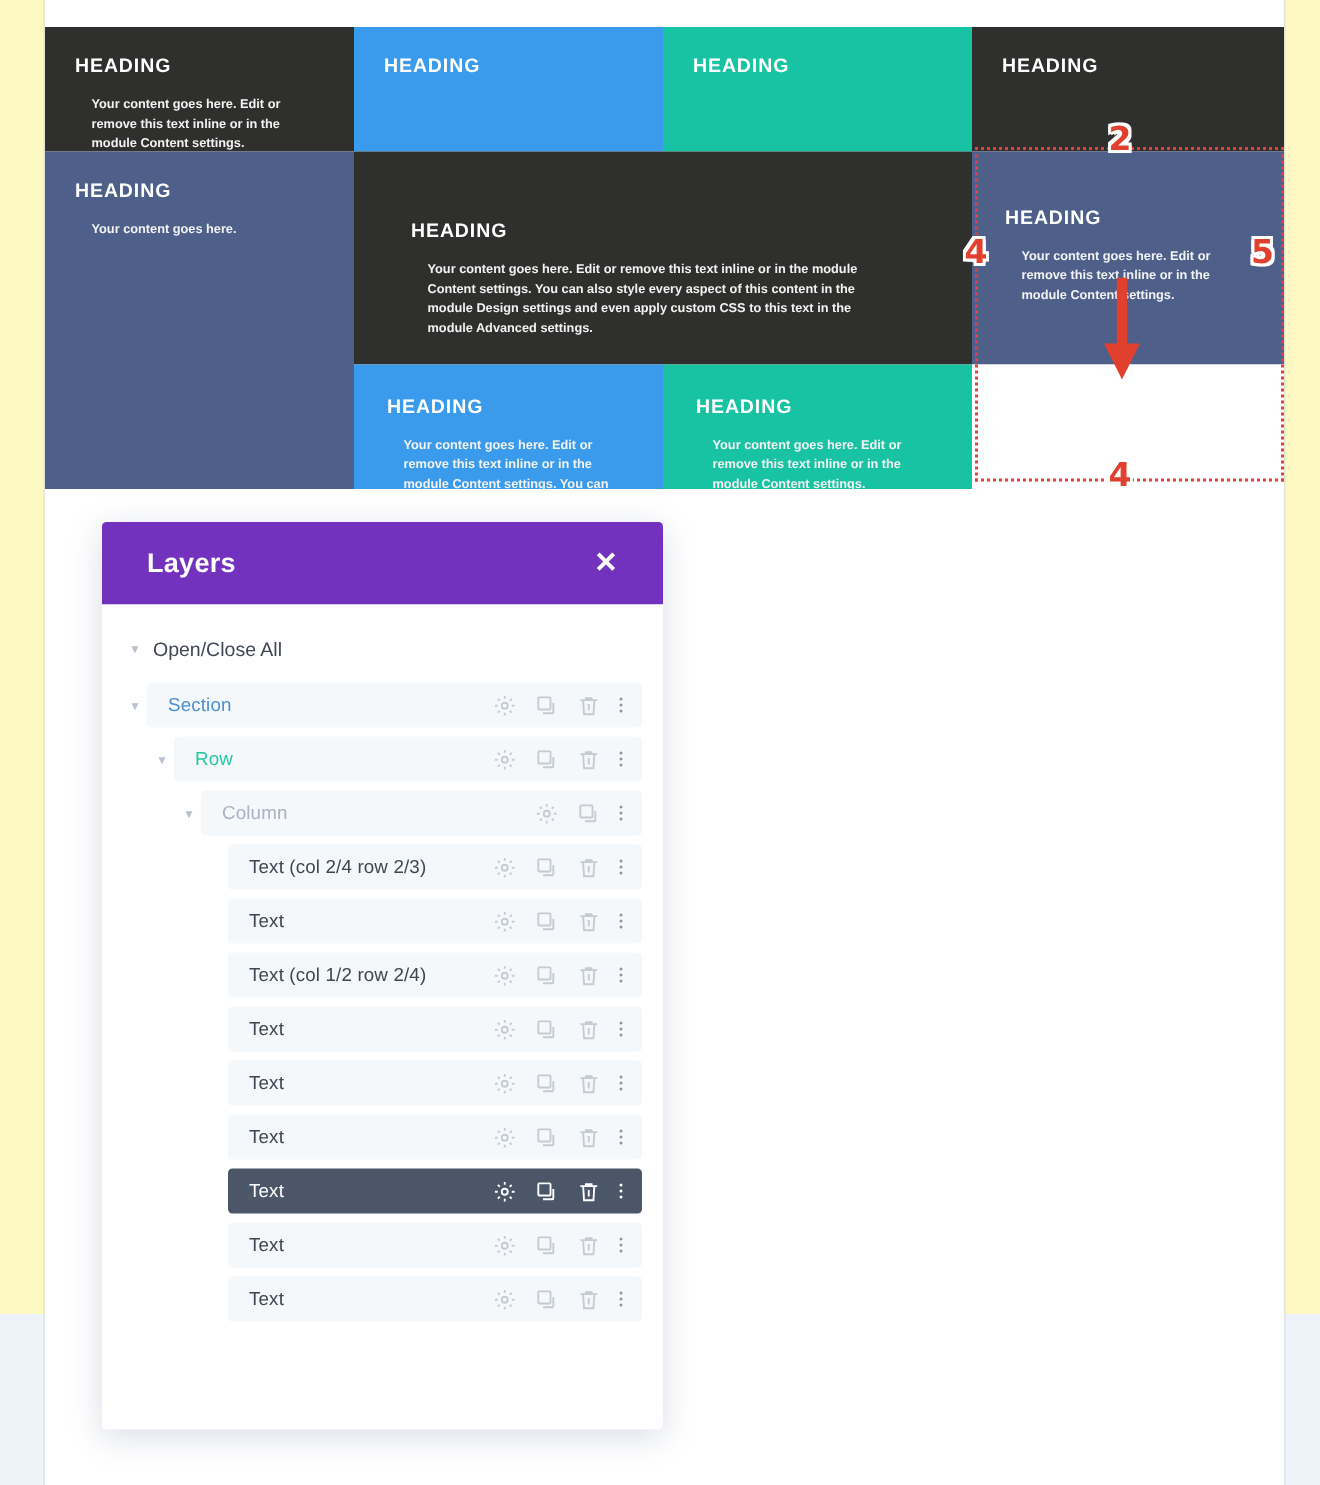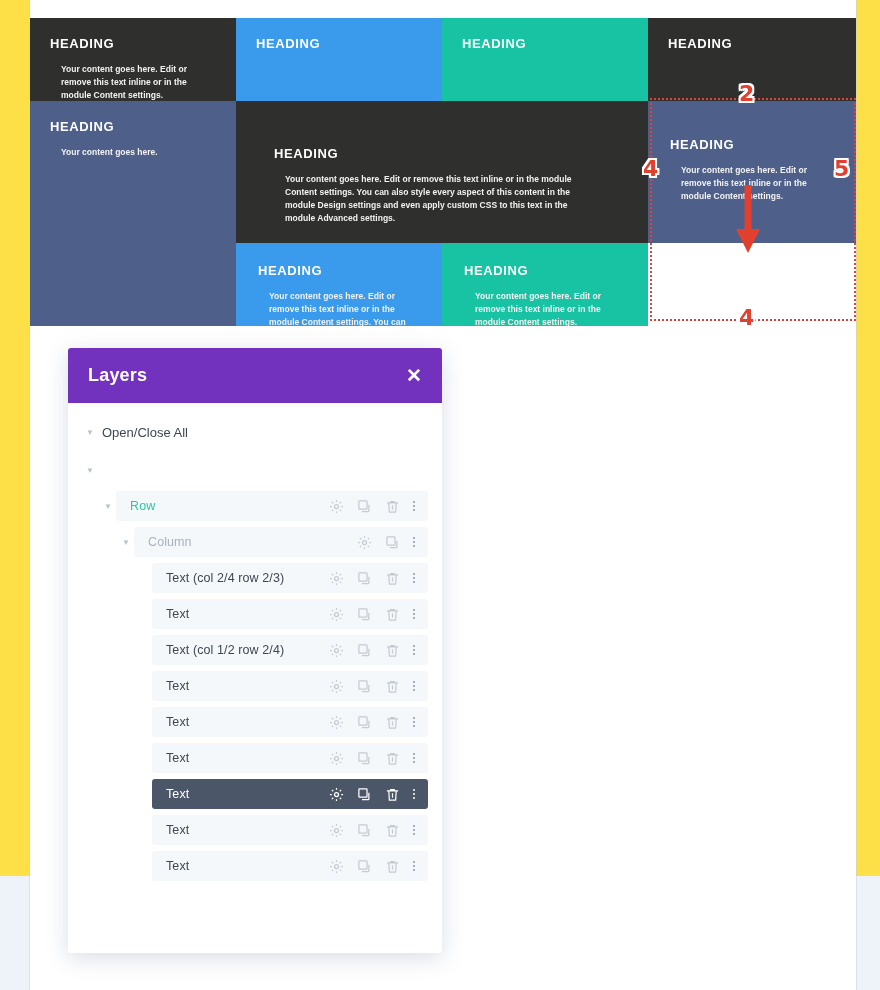--- a/index.html
+++ b/index.html
@@ -3,21 +3,21 @@
 <meta charset="utf-8">
 <title>Divi Layers Panel</title>
 <style>
   * { box-sizing: border-box; margin: 0; padding: 0; }
   html, body {
     width: 880px; height: 990px;
     background: #eef2f9;
     font-family: "Liberation Sans", sans-serif;
     overflow: hidden;
   }
-  #root { position: relative; width: 880px; height: 876px; background: #fde047; }
+  #root { position: relative; width: 880px; height: 876px; background: #fef9c3; }
 
   
   .canvas {
     position: absolute; left: 30px; top: 0; width: 826px; height: 990px;
     background: #ffffff;
   }
   .canvas-shadow {
     position:absolute; left:30px; top:0; width:826px; height:990px;
     box-shadow: 0 0 0 1px rgba(200,210,230,.5);
     pointer-events:none;
@@ -64,21 +64,21 @@
     position: absolute; left: 68px; top: 348px;
     width: 374px; height: 605px;
     background: #ffffff;
     border-radius: 3px;
     box-shadow: 0 5px 22px rgba(80,100,140,.22);
     overflow: hidden;
   }
   .layers-head {
     height: 55px; background: #7332bd;
     display: flex; align-items: center; justify-content: space-between;
-    padding: 0 20px;
+    padding: 0 30px;
   }
   .layers-title { color: #fff; font-size: 18px; font-weight: bold; letter-spacing: .2px; }
   .layers-close {
     color: #fff; font-size: 19px; font-weight: bold; line-height: 1;
     cursor: pointer; user-select: none;
   }
   .layers-search {
     height: 44px; background: #f2f5f9;
     display: flex; align-items: center; justify-content: space-between;
     padding: 0 14px 0 29px;
@@ -214,20 +214,42 @@
     <div class="layers-body">
 
       <div class="tree-row row-openall" style="padding-left:14px;">
         <span class="caret">▼</span>
         <span class="openall-label">Open/Close All</span>
       </div>
 
       <div id="tree-rows">
           <div class="tree-row" style="padding-left: 14px; padding-right: 14px;">
             <span class="caret">▼</span>
+            <div class="row-pill">
+              <span class="row-label lbl-section">Section</span>
+              <span class="row-icons" style="color: rgb(141, 150, 163);">
+                <svg class="ico" width="15" height="15" viewBox="0 0 24 24" fill="none" stroke="currentColor" stroke-width="2">
+                  <circle cx="12" cy="12" r="3.2"></circle>
+                  <path d="M12 1.5v3M12 19.5v3M22.5 12h-3M4.5 12h-3M19.4 4.6l-2.1 2.1M6.7 17.3l-2.1 2.1M19.4 19.4l-2.1-2.1M6.7 6.7L4.6 4.6"></path>
+                </svg>
+                <svg class="ico" width="15" height="15" viewBox="0 0 24 24" fill="none" stroke="currentColor" stroke-width="2">
+                  <rect x="3" y="3" width="13" height="13" rx="1"></rect>
+                  <path d="M19 9v10a1 1 0 0 1-1 1H8"></path>
+                </svg>
+                <svg class="ico" width="15" height="15" viewBox="0 0 24 24" fill="none" stroke="currentColor" stroke-width="2">
+                  <path d="M3 6h18M9 6V4h6v2M6 6l1 15h10l1-15"></path>
+                  <path d="M12 10v7"></path>
+                </svg>
+                <span class="dots">
+                  <i></i>
+                  <i></i>
+                  <i></i>
+                </span>
+              </span>
+            </div>
           </div>
           <div class="tree-row" style="padding-left: 32px; padding-right: 14px;">
             <span class="caret">▼</span>
             <div class="row-pill">
               <span class="row-label lbl-row">Row</span>
               <span class="row-icons" style="color: rgb(141, 150, 163);">
                 <svg class="ico" width="15" height="15" viewBox="0 0 24 24" fill="none" stroke="currentColor" stroke-width="2">
                   <circle cx="12" cy="12" r="3.2"></circle>
                   <path d="M12 1.5v3M12 19.5v3M22.5 12h-3M4.5 12h-3M19.4 4.6l-2.1 2.1M6.7 17.3l-2.1 2.1M19.4 19.4l-2.1-2.1M6.7 6.7L4.6 4.6"></path>
                 </svg>

